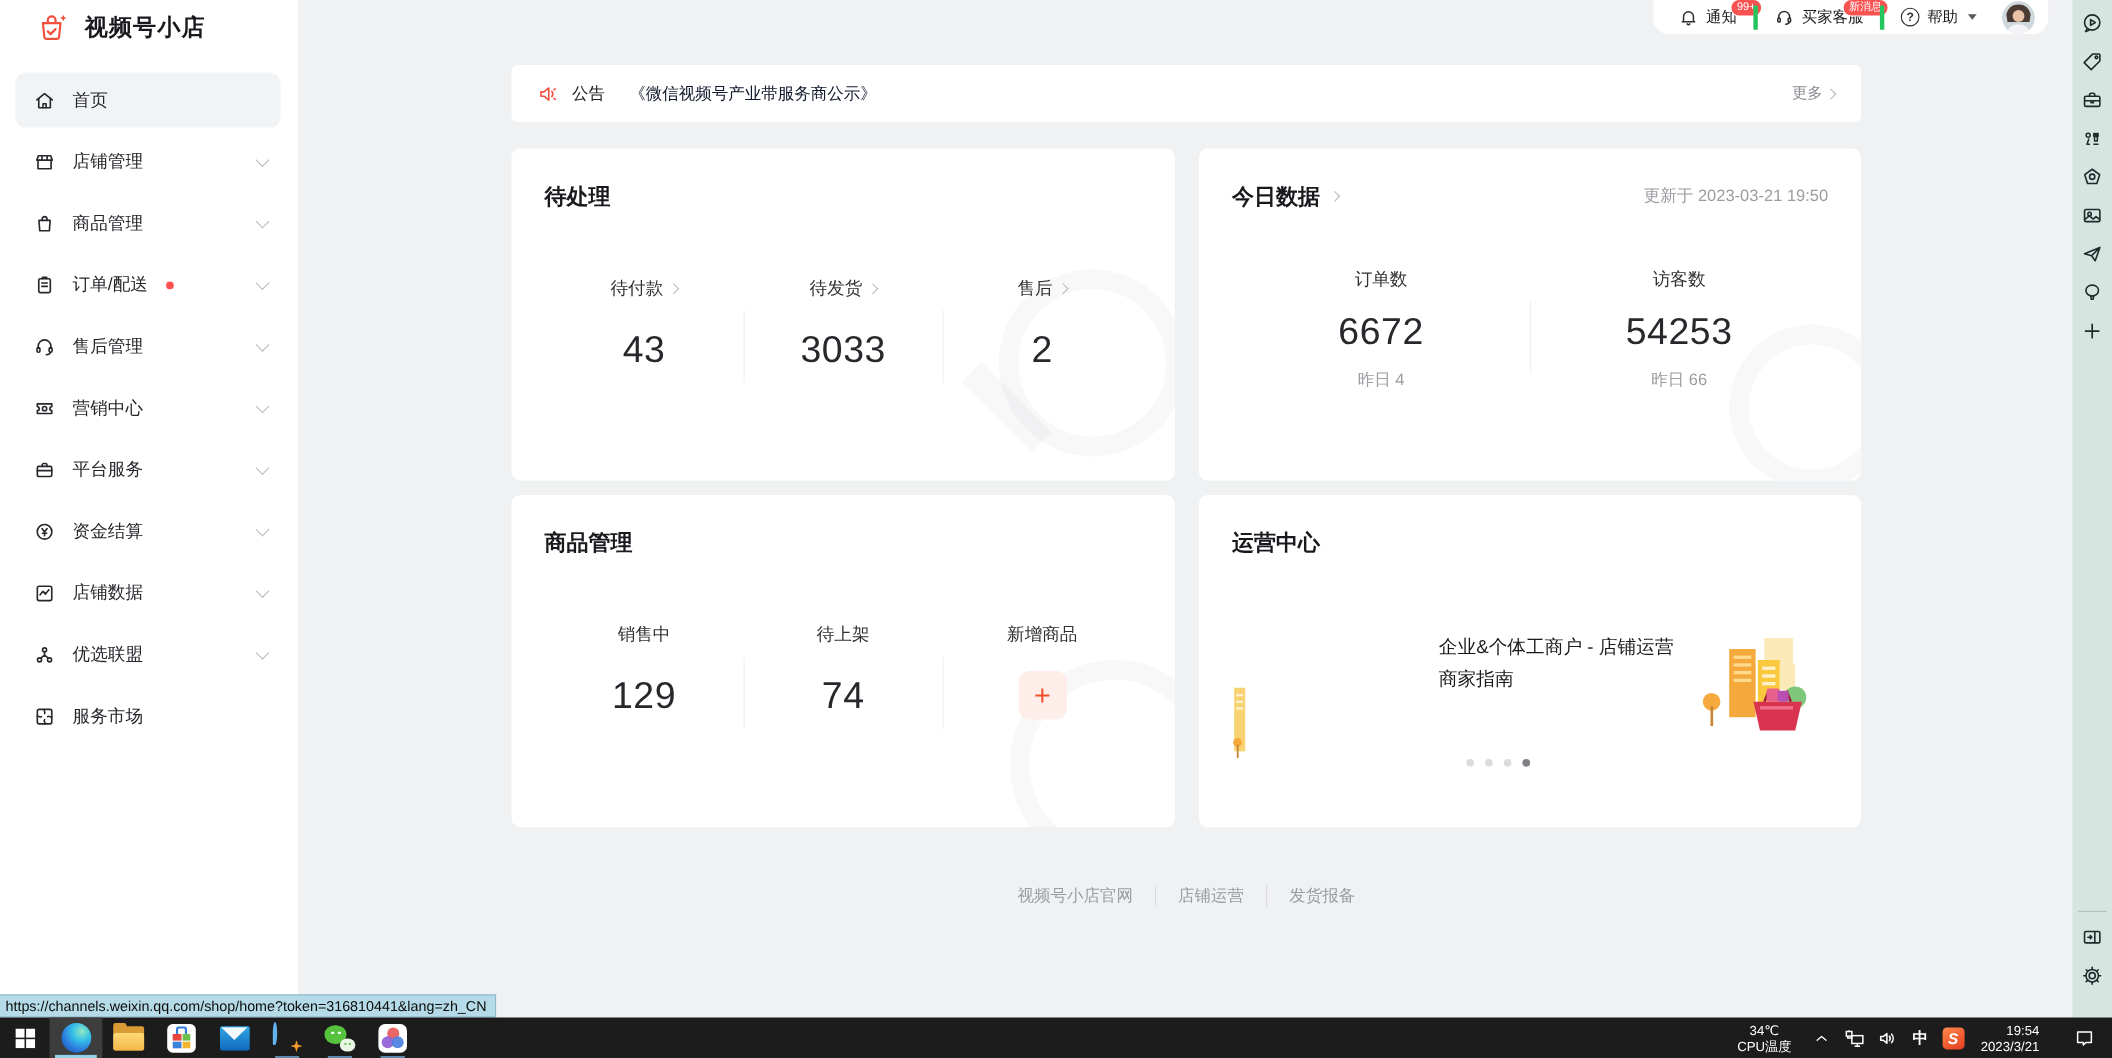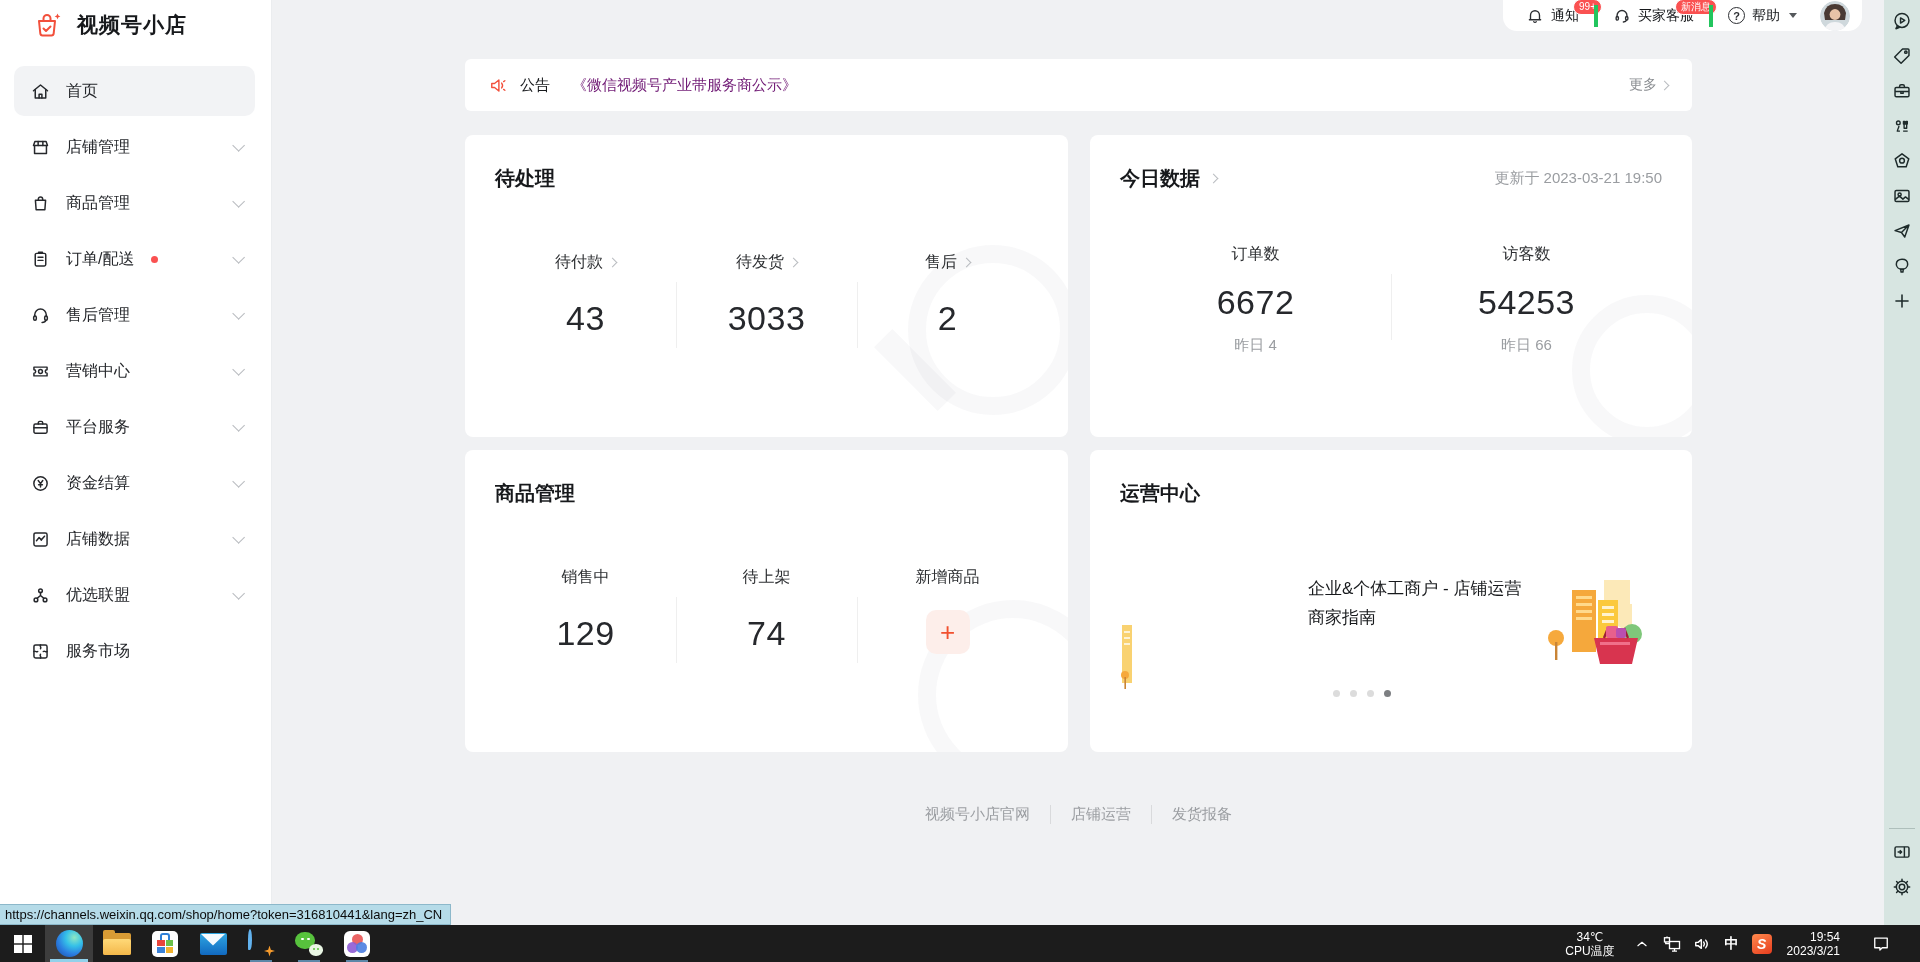--- a/index.html
+++ b/index.html
@@ -32,21 +32,21 @@
   .tp-group { display:flex; align-items:center; gap:7px; padding:0 15px; position:relative; height:22px; font-size:14px; color:#17191c; cursor:pointer; }
   .tp-group + .tp-group { border-left:4px solid #22c55e; }
   .tp-badge { position:absolute; top:-6px; right:-8px; background:#fa5151; color:#fff; font-size:10px; line-height:12px; padding:1px 5px; border-radius:9px; border:1px solid #fff; white-space:nowrap; }
   .q-circle { width:17px; height:17px; border:1.5px solid #2c2e32; border-radius:50%; display:flex; align-items:center; justify-content:center; font-size:11px; font-weight:700; color:#2c2e32; }
   .tri-down { width:0; height:0; border-left:4.5px solid transparent; border-right:4.5px solid transparent; border-top:5.5px solid #55585c; margin-left:2px; }
   .avatar { width:30px; height:30px; border-radius:50%; overflow:hidden; margin:0 4px 0 8px; cursor:pointer; }
 
   
   .announce { margin-top:59px; height:52px; background:#fff; border-radius:6px; display:flex; align-items:center; padding:0 24px; gap:12px; }
   .announce-label { font-size:15px; color:#17191c; margin-right:10px; }
-  .announce-title { font-size:15px; color:#701a75; cursor:pointer; }
+  .announce-title { font-size:15px; color:#0f172a; cursor:pointer; }
   .announce-more { margin-left:auto; font-size:14px; color:#8a8d91; display:flex; align-items:center; gap:4px; cursor:pointer; }
   .chev-sm { width:7px; height:7px; border-right:1.4px solid #b9bcc0; border-bottom:1.4px solid #b9bcc0; transform:rotate(-45deg); display:inline-block; }
 
   
   .grid { display:grid; grid-template-columns:603px 602px; gap:13px 22px; margin-top:24px; }
   .card { background:#fff; border-radius:8px; height:302px; position:relative; overflow:hidden; padding:30px 30px 0; }
   .card-title-row { display:flex; align-items:center; justify-content:space-between; }
   .card-title { font-size:20px; font-weight:700; color:#17191c; display:flex; align-items:center; gap:10px; }
   .updated { font-size:15px; color:#9a9da1; }
   .stats { display:flex; margin-top:60px; }
@@ -80,21 +80,21 @@
   
   .status-url { position:absolute; left:0; bottom:37px; height:21px; background:#b5dbe8; border:1px solid #8cb8ca; border-left:none; font-size:13px; color:#0b0b0b; line-height:19px; padding:0 8px 0 5px; z-index:60; white-space:nowrap; }
 
   
   .taskbar { position:absolute; left:0; right:0; bottom:0; height:37px; background:#1c1c1c; display:flex; z-index:70; }
   .tb-slot { width:48px; height:37px; display:flex; align-items:center; justify-content:center; position:relative; cursor:pointer; }
   .tb-slot.start { width:45px; }
   .tb-slot.active-app { background:#3d3d3d; }
   .ind-active { position:absolute; bottom:0; left:5px; right:5px; height:3px; background:#92d1ea; }
   .ind-run { position:absolute; bottom:0; left:13px; right:13px; height:2.5px; background:#5d87a8; }
-  .tb-right { margin-left:auto; display:flex; align-items:center; color:#fff; padding-right:24px;justify-content:space-between; }
+  .tb-right { margin-left:auto; display:flex; align-items:center; color:#fff; padding-right:10px;justify-content:space-between; }
   .tray-text2 { font-size:12px; line-height:14px; text-align:center; margin-right:12px; cursor:default; }
   .tray-icon { width:30px; height:37px; display:flex; align-items:center; justify-content:center; cursor:pointer; }
   .ime { font-size:14px; font-weight:700; }
   .sogou { width:20px; height:20px; border-radius:4px; background:linear-gradient(150deg,#ff8a4d,#e63c1e); color:#fff; font-size:14px; font-weight:700; display:flex; align-items:center; justify-content:center; font-style:italic; }
   .clock { font-size:12px; line-height:14px; text-align:right; margin:0 12px 0 10px; cursor:default; }
 
   
   .edge-ball { width:27px; height:27px; border-radius:50%; background:radial-gradient(circle at 68% 28%, #8fe7c3 0%, #35c1e8 32%, #2b7de0 62%, #17479e 100%); }
   .folder { position:relative; width:28px; height:22px; }
   .folder .back { position:absolute; inset:0; background:#d99c35; border-radius:2px; }

